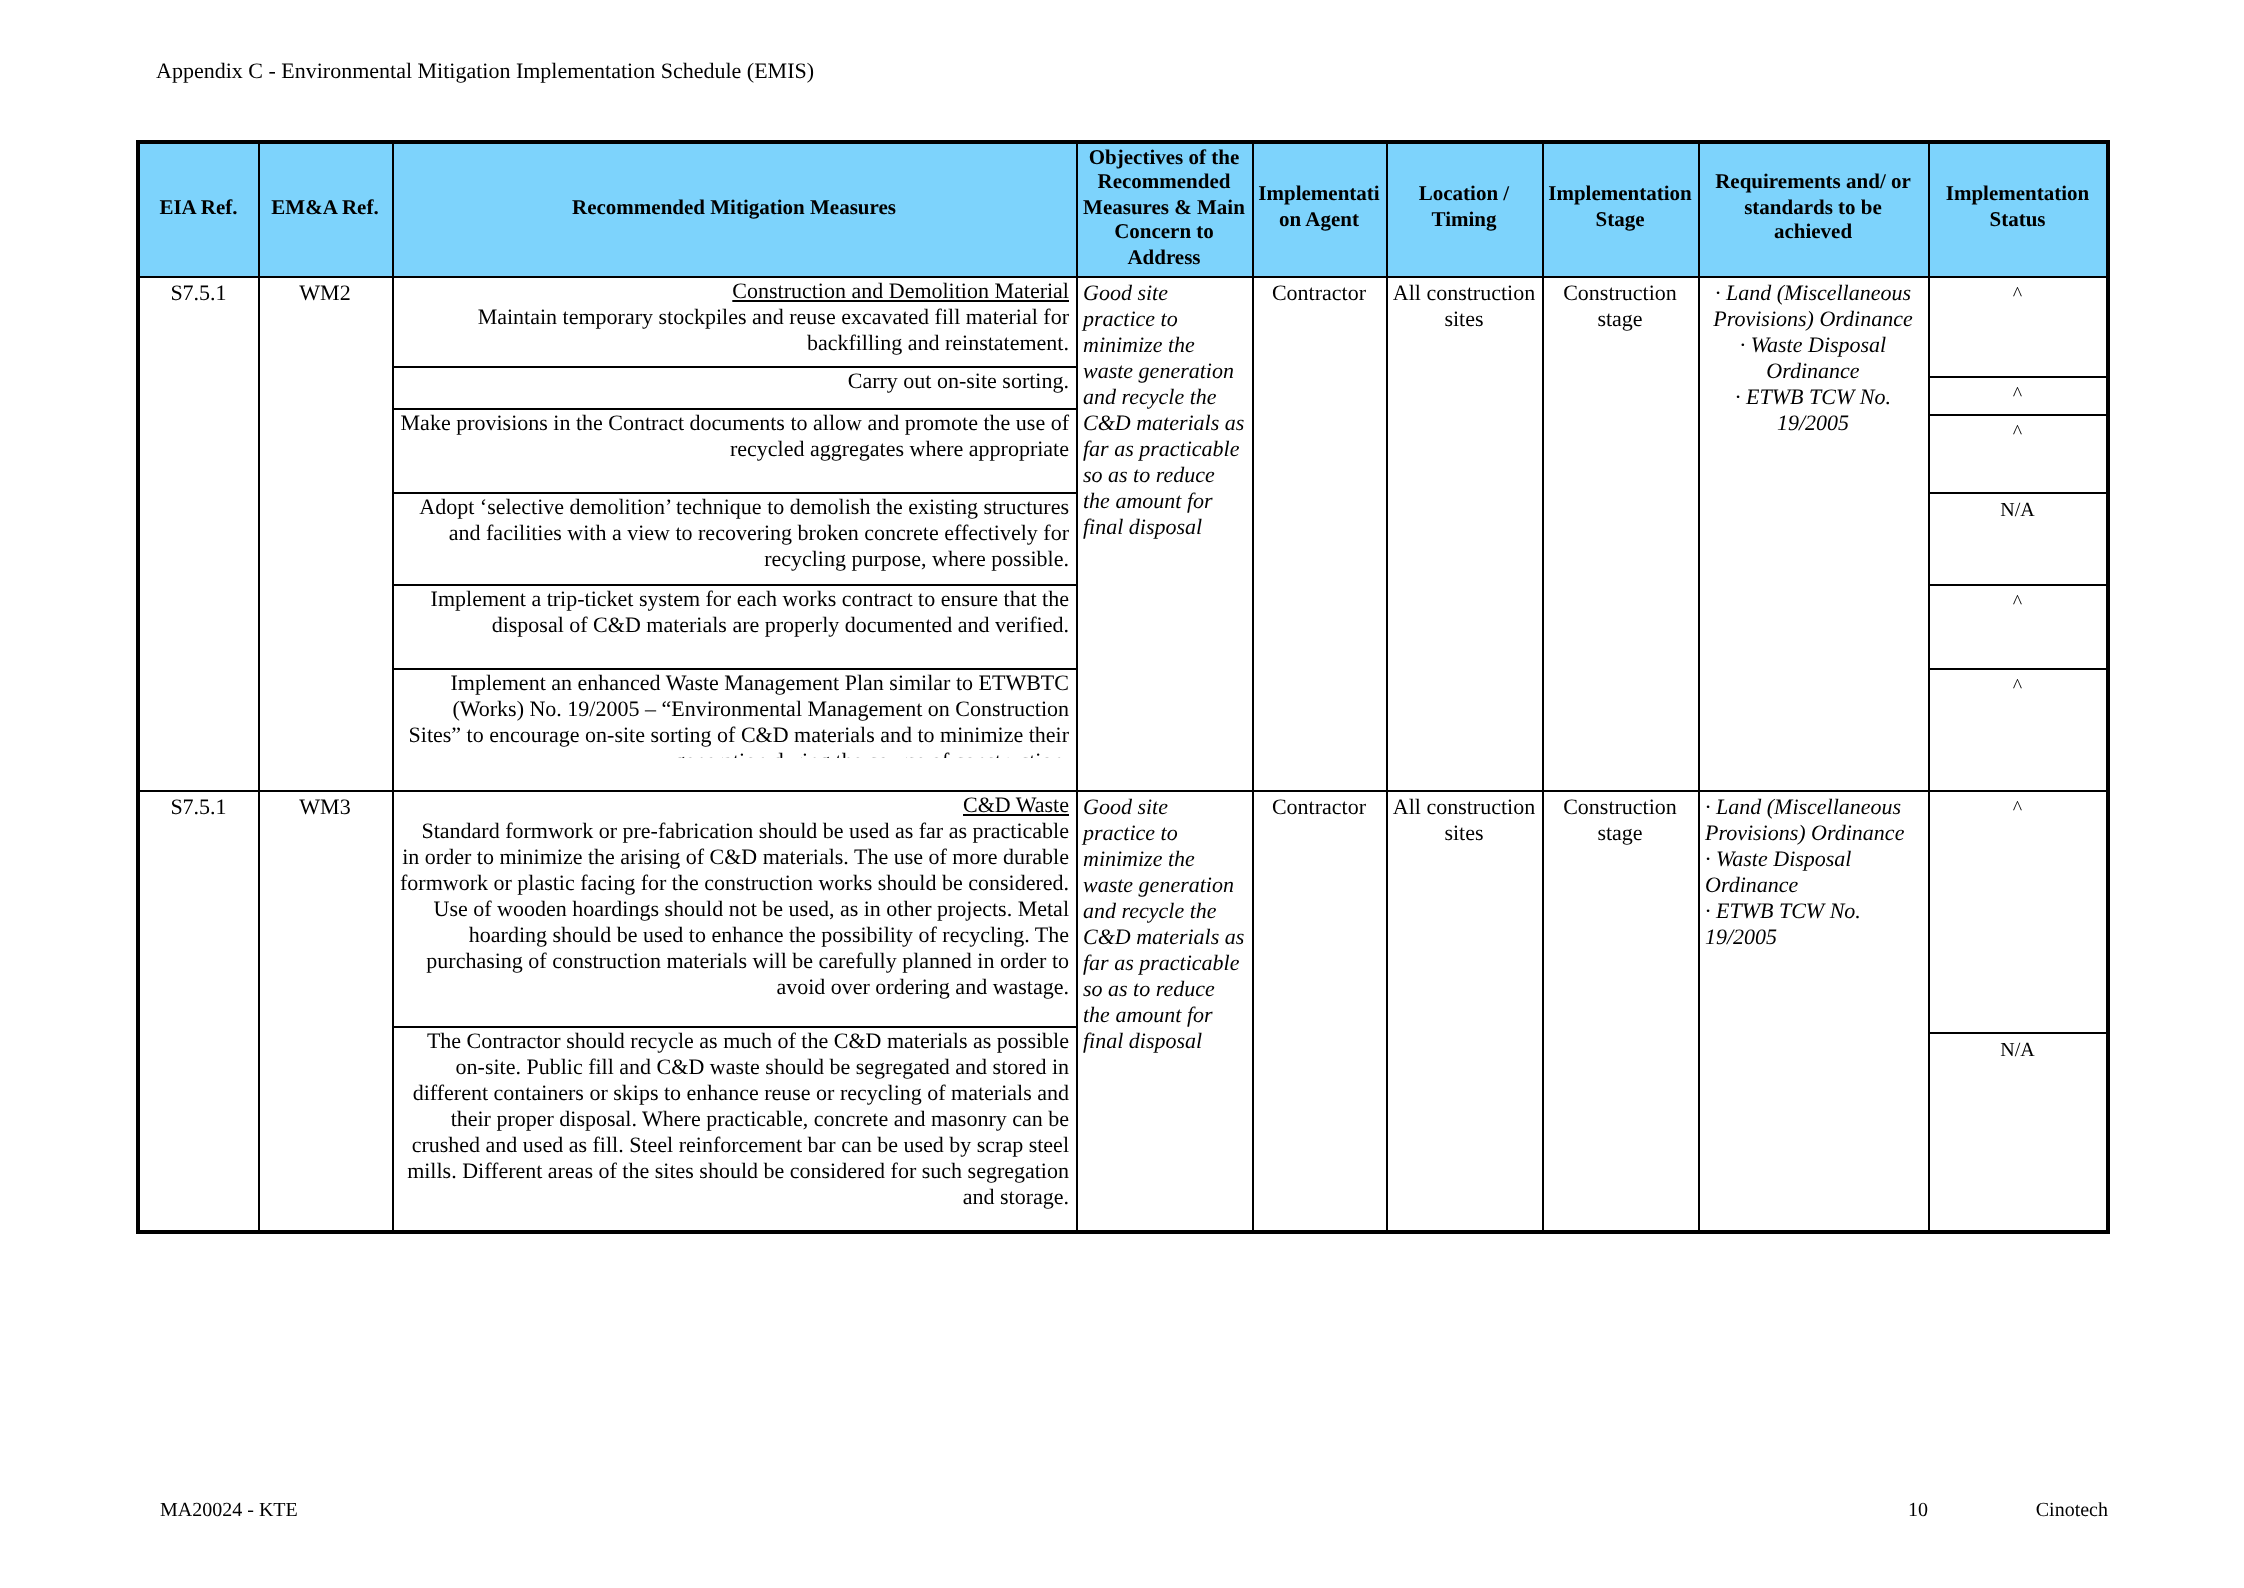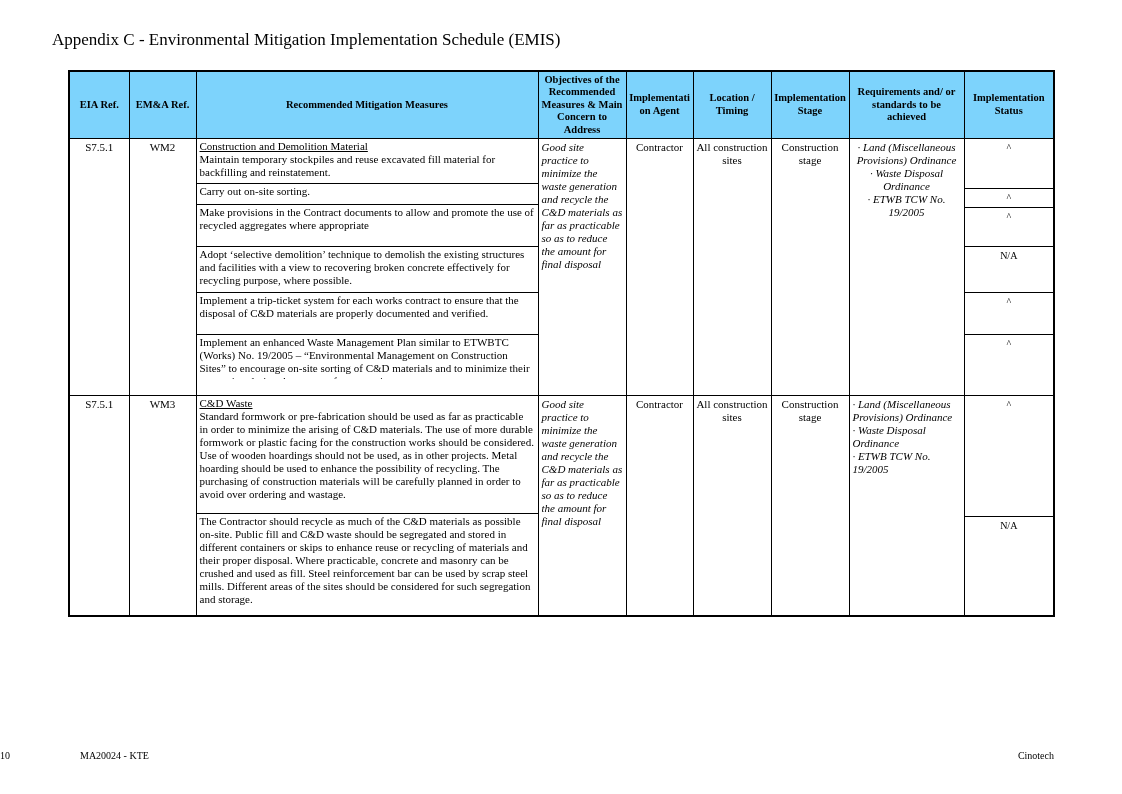--- a/index.html
+++ b/index.html
@@ -1,20 +1,20 @@
 <!DOCTYPE html>
 <html><head>
 <meta charset="utf-8">
 <style>
   html, body { margin:0; padding:0; background:#ffffff; }
   .page {
     position:relative; width:1122px; height:794px; background:#ffffff;
     font-family:"Liberation Serif", serif; color:#000; overflow:hidden;
   }
-  .doc-title { position:absolute; left:52px; top:30px; font-size:17px; }
+  .doc-title { position:absolute; left:78px; top:30px; font-size:11px; }
 
   table.emis {
     position:absolute; left:68px; top:70px; width:985px;
     border-collapse:collapse; table-layout:fixed;
     border:2px solid #000;
   }
   table.emis th, table.emis td { border:1px solid #000; }
 
   table.emis thead tr { height:67px; }
   table.emis th {
@@ -24,33 +24,33 @@
   }
   th.bw { overflow-wrap:anywhere; }
 
   table.emis td { font-size:11px; line-height:13px; vertical-align:top; }
   td.cpad { padding:2px 3px;font-style:italic; }
   td.ctr  { text-align:center; padding-top:2px; }
   td.stack { padding:0; }
 
   .sub {
     box-sizing:border-box; border-bottom:1px solid #000;
-    padding:1px 3px 0 3px; overflow:hidden;
+    padding:1px 3px 0 3px; overflow:hidden;text-align:right;
   }
   td.stack .sub:last-child { border-bottom:none; }
   .mhead { text-decoration:underline; }
 
   .stat { text-align:center; font-size:10px; padding-top:2px; }
 
   .reqc { text-align:center; }
   .reql { text-align:left; }
 
   .footer-item { position:absolute; top:750px; font-size:10px; }
   .f-left   { left:80px; }
-  .f-center { left:0; width:964px; text-align:left; }
+  .f-center { left:0; width:964px; text-align:right; }
   .f-right  { right:68px; }
 </style>
 </head>
 <body>
 
 <div class="page">
 
   <div class="doc-title">Appendix C - Environmental Mitigation Implementation Schedule (EMIS)</div>
 
   <table class="emis">

